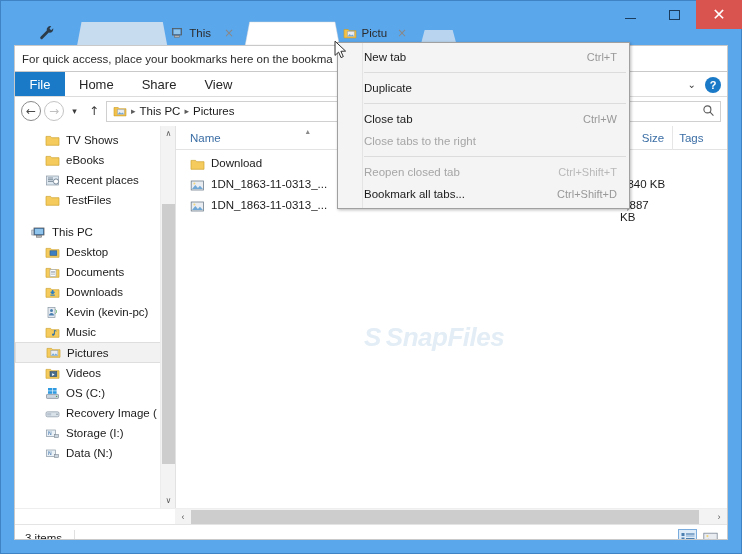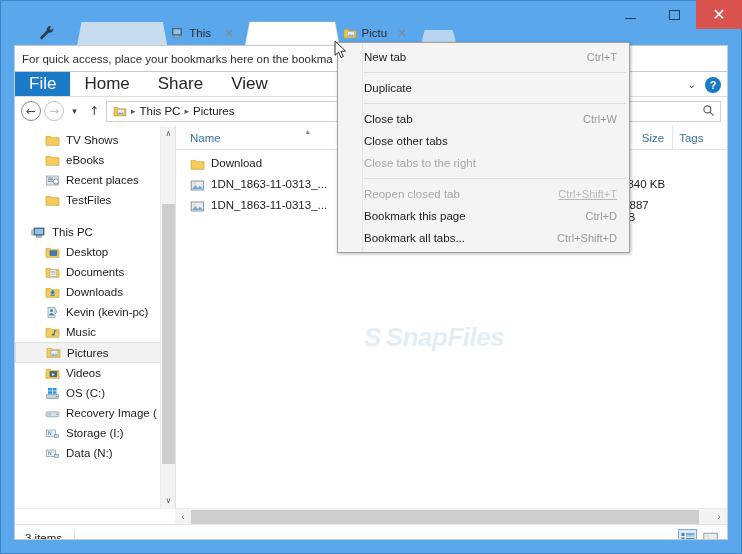--- a/index.html
+++ b/index.html
@@ -97,21 +97,21 @@
   
   .ribbon {
     position: relative;
     height: 25px; width: 100%;
     background: #ffffff;
     border-bottom: 1px solid #dcdcdc;
     display: flex; align-items: stretch;
   }
   .ribtab {
     display: flex; align-items: center; justify-content: center;
-    padding: 0 14px; font-size: 17px; color: #262626; cursor: default;
+    padding: 0 14px; font-size: 13px; color: #262626; cursor: default;
   }
   .ribtab.file {
     background: #1a7ac7; color: #ffffff; min-width: 50px;
   }
   .ribbon-right {
     position: absolute; right: 6px; top: 0; height: 25px;
     display: flex; align-items: center; gap: 9px;
   }
   .chev { color: #3a3a3a; font-size: 10px; }
   .helpbtn {
@@ -297,21 +297,21 @@
   }
   .ctxmenu .mi {
     position: relative;
     display: flex; align-items: center; justify-content: space-between;
     height: 22px; padding: 0 12px 0 26px;
     font-size: 11.5px; color: #1b1b1b;
     cursor: default;
   }
   .ctxmenu .mi.disabled { color: #a6a6a6; }
   .ctxmenu .mi .accel { color: #989898; font-size: 11px; margin-left: 20px; }
-  .ctxmenu .mi.disabled .accel { color: #b9b9b9; text-decoration: underline; }
+  .ctxmenu .mi.disabled .accel { color: #b9b9b9; }
   .ctxmenu .msep { height: 1px; background: #dcdcdc; margin: 4px 3px 4px 26px; }
   .ctxmenu .gutter {
     position: absolute; left: 0; top: 0; bottom: 0; width: 25px;
     border-right: 1px solid #e4e4e4;
   }
 
   
   .cursor {
     position: absolute; left: 334px; top: 40px;
     z-index: 60; pointer-events: none;
@@ -757,37 +757,29 @@
     <div class="mi">
       <span>Duplicate</span>
       <span class="accel"></span>
     </div>
     <div class="msep"></div>
 
     <div class="mi">
       <span>Close tab</span>
       <span class="accel">Ctrl+W</span>
     </div>
-    <div class="mi">
-      <span>Close other tabs</span>
-      <span class="accel"></span>
-    </div>
     <div class="mi disabled">
       <span>Close tabs to the right</span>
       <span class="accel"></span>
     </div>
     <div class="msep"></div>
 
     <div class="mi disabled">
       <span>Reopen closed tab</span>
       <span class="accel">Ctrl+Shift+T</span>
-    </div>
-    <div class="mi">
-      <span>Bookmark this page</span>
-      <span class="accel">Ctrl+D</span>
     </div>
     <div class="mi">
       <span>Bookmark all tabs...</span>
       <span class="accel">Ctrl+Shift+D</span>
     </div>
   </div>
 
   <div class="cursor">
     <svg width="14" height="20" viewBox="0 0 14 20">
       <path d="M1 1.2 L1 15.4 L4.6 12.1 L7.0 17.6 L9.3 16.6 L6.9 11.3 L11.6 11.1 Z" fill="#ffffff" stroke="#303030" stroke-width="1"></path>

